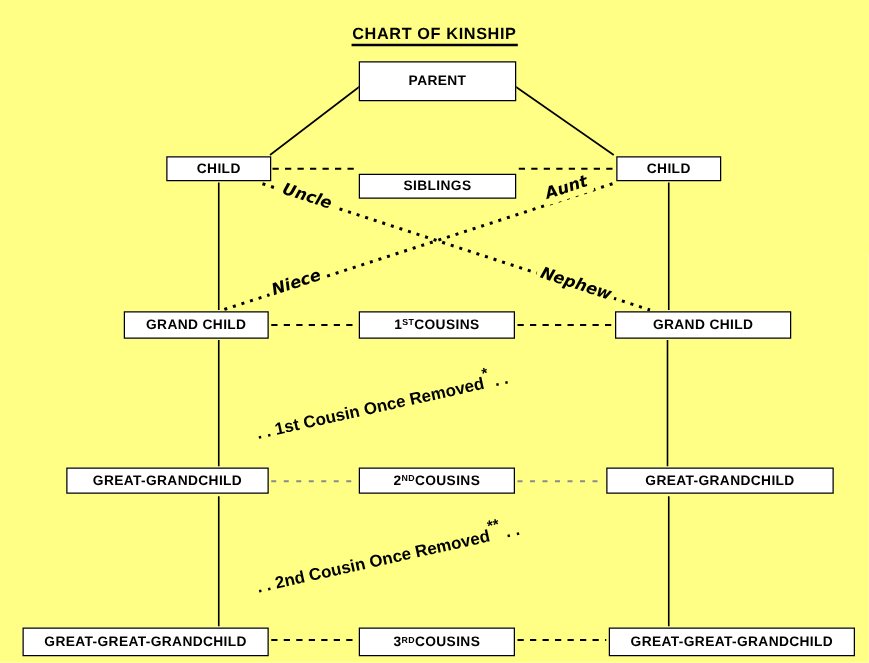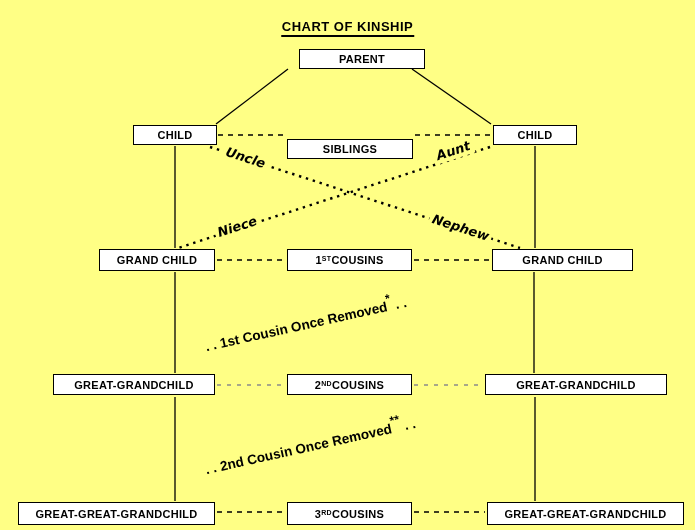--- a/index.html
+++ b/index.html
@@ -97,21 +97,21 @@
 
     <line x1="217" y1="385" x2="285" y2="385" stroke="#8A8A8A" stroke-width="1.5" stroke-dasharray="4 6"></line>
     <line x1="414" y1="385" x2="483" y2="385" stroke="#8A8A8A" stroke-width="1.5" stroke-dasharray="4 6"></line>
 
     <line x1="210" y1="147" x2="520" y2="248" stroke="#000" stroke-width="2.4" stroke-dasharray="2.4 4.8"></line>
     <line x1="490" y1="147" x2="178" y2="248" stroke="#000" stroke-width="2.4" stroke-dasharray="2.4 4.8"></line>
   </svg>
 
   <div class="title">CHART OF KINSHIP</div>
 
-  <div class="box" style="left:299px;top:49px;width:126px;height:20px;">PARENT</div>
+  <div class="box" style="left:287px;top:49px;width:126px;height:32px;">PARENT</div>
 
   <div class="box" style="left:133px;top:125px;width:84px;height:20px;">CHILD</div>
   <div class="box" style="left:287px;top:139px;width:126px;height:20px;">SIBLINGS</div>
   <div class="box" style="left:493px;top:125px;width:84px;height:20px;">CHILD</div>
 
   <div class="rel r18" style="left:222px;top:150px;">Uncle</div>
   <div class="rel rn18" style="left:433px;top:143px;">Aunt</div>
   <div class="rel rn18" style="left:214px;top:219px;">Niece</div>
   <div class="rel r18" style="left:428px;top:220px;">Nephew</div>
 

